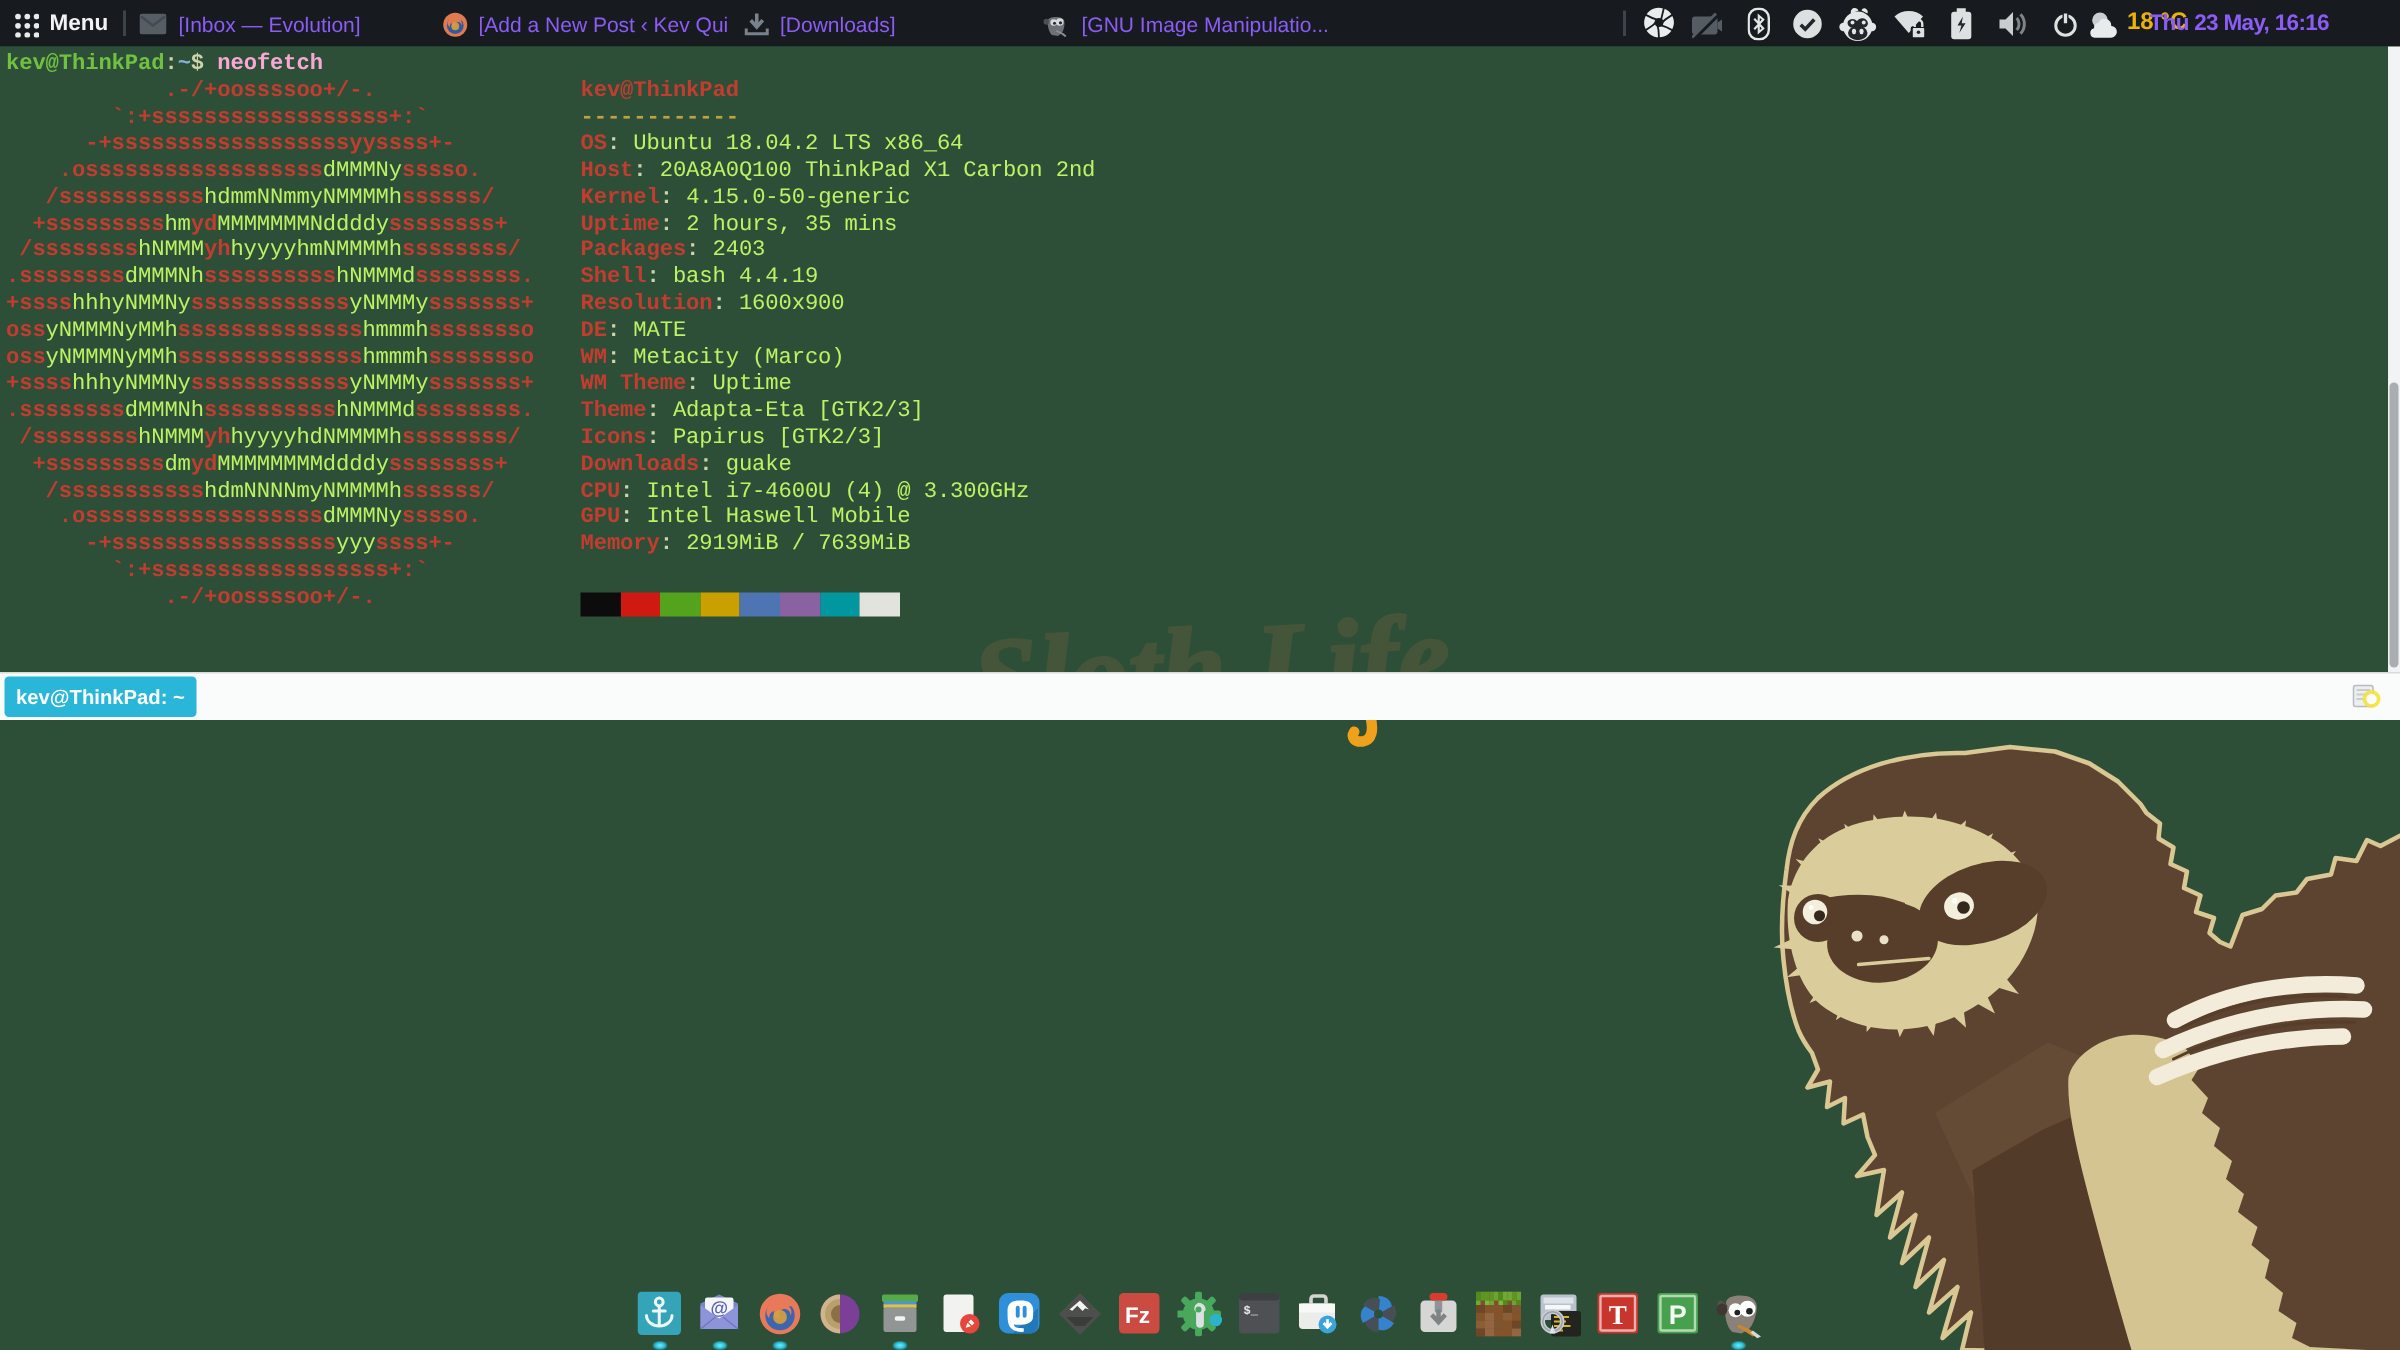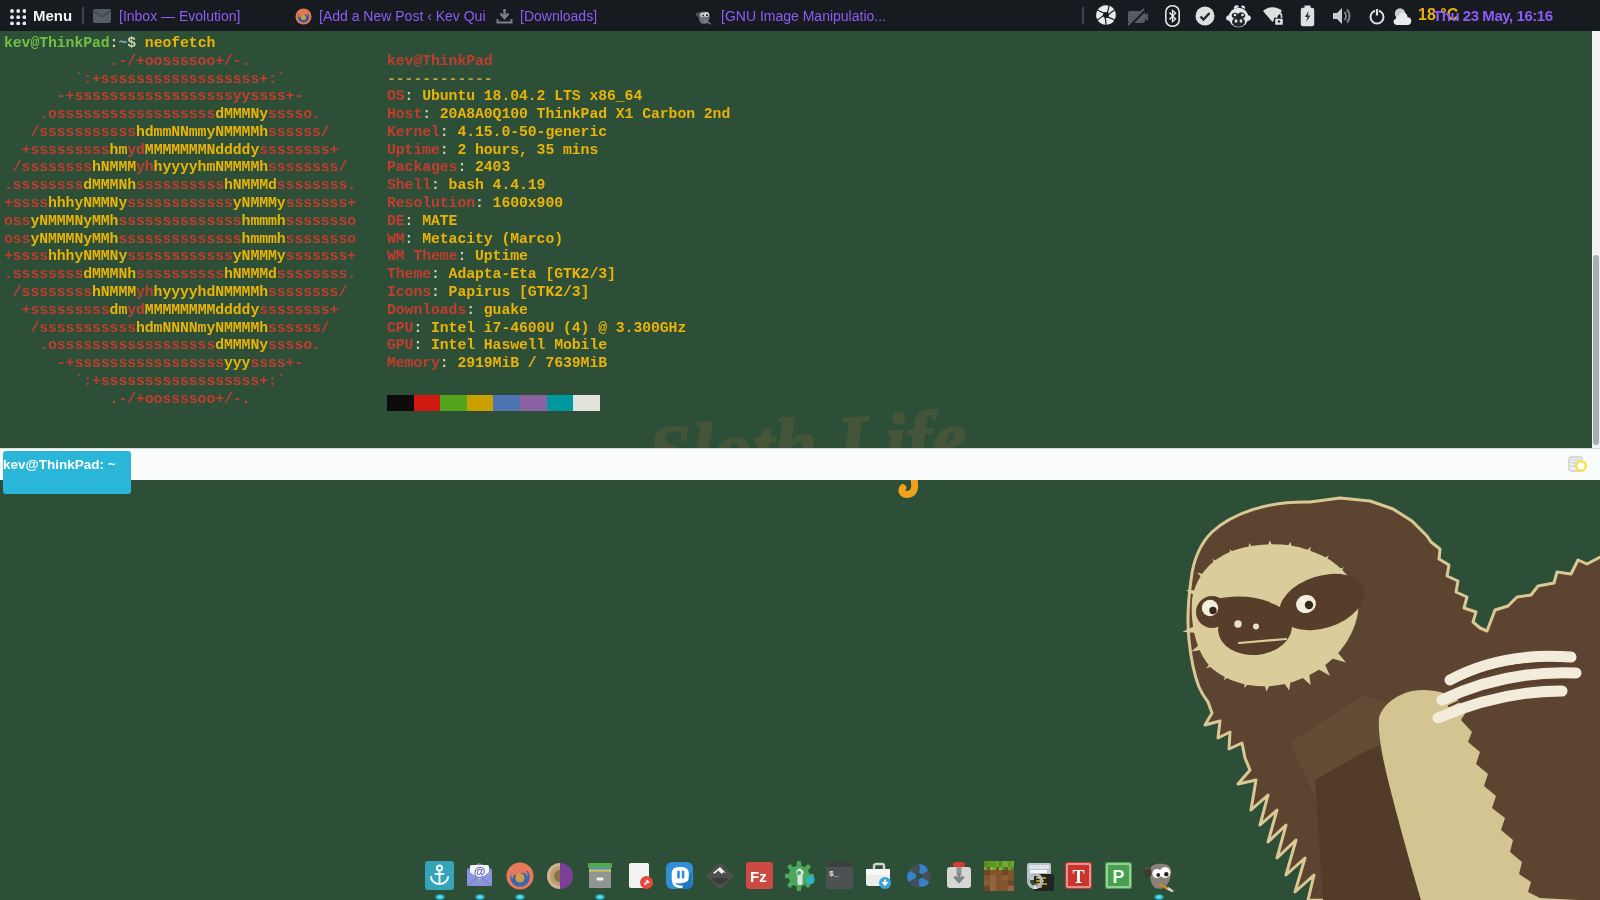--- a/index.html
+++ b/index.html
@@ -1,25 +1,25 @@
 <!DOCTYPE html>
 <html><head><meta charset="utf-8"><style>
 *{margin:0;padding:0;box-sizing:border-box}
 html,body{width:1600px;height:900px;overflow:hidden;background:#2d4f37}
 #panel{position:absolute;left:0;top:0;width:1600px;height:31px;background:#171b1f}
 .wt{position:absolute;top:7.5px;font:14px 'Liberation Sans';color:#8b5cf6;white-space:pre}
 #term{position:absolute;left:0;top:31px;width:1592px;height:417px;background:#2d4f37;overflow:hidden}
 pre{font:bold 14.8px 'Liberation Mono';line-height:17.78px;letter-spacing:-0.08px;position:absolute;white-space:pre}
 pre i{font-style:normal;color:#c23c30}
-pre b{font-weight:bold;color:#eab308}
+pre b{font-weight:normal;color:#bef264}
 pre u{text-decoration:none;color:#c0a045}
 pre t{color:#cfd3ab}
 #wm{position:absolute;left:648px;top:364px;width:520px;height:90px;font:italic bold 78px 'Liberation Serif';color:#44553a;-webkit-text-stroke:2px #44553a;transform:rotate(-3deg);white-space:nowrap}
 #tabbar{position:absolute;left:0;top:448px;width:1600px;height:32px;background:#fafbfb;border-top:1px solid #d8dbdb}
-#tab{position:absolute;left:3px;top:2px;width:128px;height:43px;background:#29b6d8;border-radius:3px;color:#fff;font:bold 13.5px 'Liberation Sans';line-height:27px}
+#tab{position:absolute;left:3px;top:2px;width:128px;height:27px;background:#29b6d8;border-radius:3px;color:#fff;font:bold 13.5px 'Liberation Sans';text-align:center;line-height:27px}
 </style></head>
 <body>
 <div id="panel">
     <svg style="position:absolute;left:8px;top:7px" width="18" height="18" viewBox="0 0 18 18">
       <circle cx="4.0" cy="4.0" r="1.9" fill="#e8ebed"></circle>
       <circle cx="10.2" cy="4.0" r="1.9" fill="#e8ebed"></circle>
       <circle cx="16.4" cy="4.0" r="1.9" fill="#e8ebed"></circle>
       <circle cx="4.0" cy="10.2" r="1.9" fill="#e8ebed"></circle>
       <circle cx="10.2" cy="10.2" r="1.9" fill="#e8ebed"></circle>
       <circle cx="16.4" cy="10.2" r="1.9" fill="#e8ebed"></circle>
@@ -115,21 +115,21 @@
     </svg>
     <svg style="position:absolute;left:1393px;top:6px" width="21" height="20" viewBox="0 0 21 20">
       <circle cx="7" cy="7.5" r="5.2" fill="#c9ced1"></circle>
       <path d="M14.5 11 a4.5 4.5 0 0 0-8.6-1.8 A3.6 3.6 0 0 0 3 12.8 a3.2 3.2 0 0 0 .4 6.3 h10.8 a3.9 3.9 0 0 0 .3-7.8z" fill="#e8ebec"></path>
     </svg>
     <div style="position:absolute;left:1418px;top:6px;font:bold 16px 'Liberation Sans';color:#eab308">18 °C</div>
     <div style="position:absolute;left:1433px;top:7px;font:bold 15px 'Liberation Sans';color:#8b5cf6;letter-spacing:-0.45px;white-space:nowrap">Thu 23 May, 16:16</div>
   </div>
 <div id="term">
 <div id="wm">Sloth Life</div>
-<pre style="left:4px;top:4px"><span style="color:#72c043">kev@ThinkPad</span><t>:</t><span style="color:#86b0d2">~</span><t>$</t> <span style="color:#eab308">neofetch</span>
+<pre style="left:4px;top:4px"><span style="color:#72c043">kev@ThinkPad</span><t>:</t><span style="color:#86b0d2">~</span><t>$</t> <span style="color:#f9a8d4">neofetch</span>
 <i>            .-/+oossssoo+/-.</i>
 <i>        `:+ssssssssssssssssss+:`</i>
 <i>      -+ssssssssssssssssssyyssss+-</i>
 <i>    .ossssssssssssssssss</i><b>dMMMNy</b><i>sssso.</i>
 <i>   /sssssssssss</i><b>hdmmNNmmyNMMMMh</b><i>ssssss/</i>
 <i>  +sssssssss</i><b>hm</b><i>yd</i><b>MMMMMMMNddddy</b><i>ssssssss+</i>
 <i> /ssssssss</i><b>hNMMM</b><i>yh</i><b>hyyyyhmNMMMMh</b><i>ssssssss/</i>
 <i>.ssssssss</i><b>dMMMNh</b><i>ssssssssss</i><b>hNMMMd</b><i>ssssssss.</i>
 <i>+ssss</i><b>hhhyNMMNy</b><i>ssssssssssss</i><b>yNMMMy</b><i>sssssss+</i>
 <i>oss</i><b>yNMMMNyMMh</b><i>ssssssssssssss</i><b>hmmmh</b><i>ssssssso</i>

